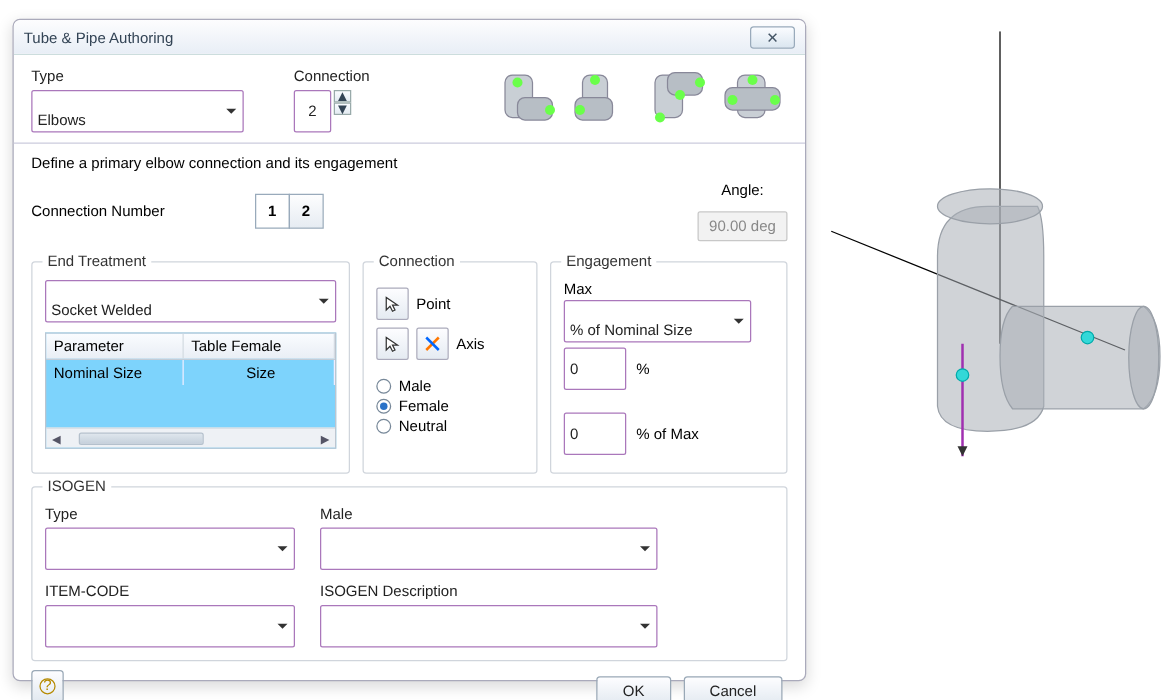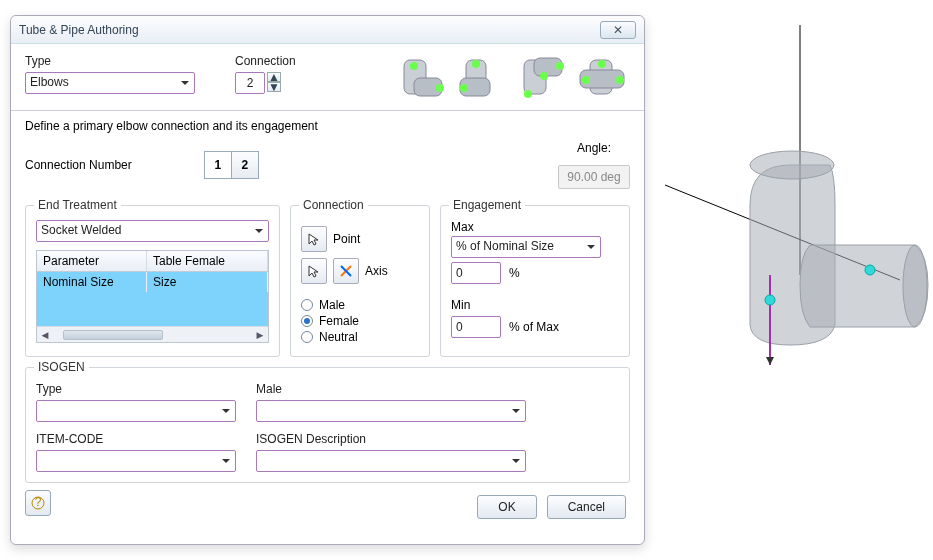--- a/index.html
+++ b/index.html
@@ -18,21 +18,21 @@
   .close-btn {
     width: 36px; height: 18px; border: 1px solid #9ab; border-radius: 3px;
     background: linear-gradient(#fafcff,#dbe6f0); font-size: 11px;
     display: flex; align-items: center; justify-content: center; color: #456;
   }
   .body { padding: 10px 14px 8px 14px; }
   .row { display: flex; align-items: flex-start; }
   .label { color: #222; margin-bottom: 4px; display: block; }
   .input, select.input, input.input {
     border: 1px solid #a7b; border-radius: 2px; background: #fff; height: 22px;
-    padding: 2px 4px; color: #222;
+    padding: 16px 4px; color: #222;
   }
   .select { position: relative; }
   .select::after {
     content: ""; position: absolute; right: 6px; top: 50%; margin-top: -2px;
     border: 4px solid transparent; border-top-color: #333;
   }
   .num-spinner { display: flex; }
   .num-spinner input { width: 30px; text-align: center; }
   .spin-btns { display: flex; flex-direction: column; margin-left: 2px; }
   .spin-btns div {
@@ -65,21 +65,21 @@
   }
   .midrow { display:flex; gap: 10px; }
   .col-et { flex: 0 0 255px; }
   .col-conn { flex: 0 0 140px; }
   .col-eng { flex: 1; }
   .table {
     border: 1px solid #bcc5d0; margin-top: 8px; background:#7dd3fc;
   }
   .thead { display:flex; background:linear-gradient(#fafcff,#e9eef5); border-bottom:1px solid #c3ccd6; }
   .thead div { padding: 3px 6px; border-right:1px solid #d4dbe2; }
-  .trow { display:flex; }
+  .trow { display:flex;gap:44px; }
   .trow div { padding: 3px 6px; border-right:1px solid #eef; }
   .hscroll {
     height: 16px; background:#eef1f5; border-top:1px solid #d4dbe2;
     display:flex; align-items:center;
   }
   .hscroll .arrow { width:16px; text-align:center; color:#556; font-size:9px; }
   .hscroll .track { flex:1; position:relative; height:12px; }
   .hscroll .thumb { position:absolute; left:10px; width:100px; top:1px; height:10px; background:linear-gradient(#dfe6ed,#c5d0db); border:1px solid #b4c0cc; border-radius:2px; }
   .pick-row { display:flex; align-items:center; gap:6px; margin:6px 0; }
   .pick-btn {
@@ -254,21 +254,20 @@
         <div class="legend">Engagement</div>
         <div>Max</div>
         <div class="select" style="width:150px; margin:2px 0;">
           <div class="input" style="width:100%;">% of Nominal Size</div>
         </div>
         <div class="eng-row">
           <input class="input eng-input" value="0" style="">
           <span>%</span>
         </div>
         <div style="height:10px;"></div>
-        <div>Min</div>
         <div class="eng-row">
           <input class="input eng-input" value="0" style="">
           <span>% of Max</span>
         </div>
       </div>
     </div>
 
     <div class="groupbox" style="margin-top:10px;">
       <div class="legend">ISOGEN</div>
       <div class="isogen-grid">

